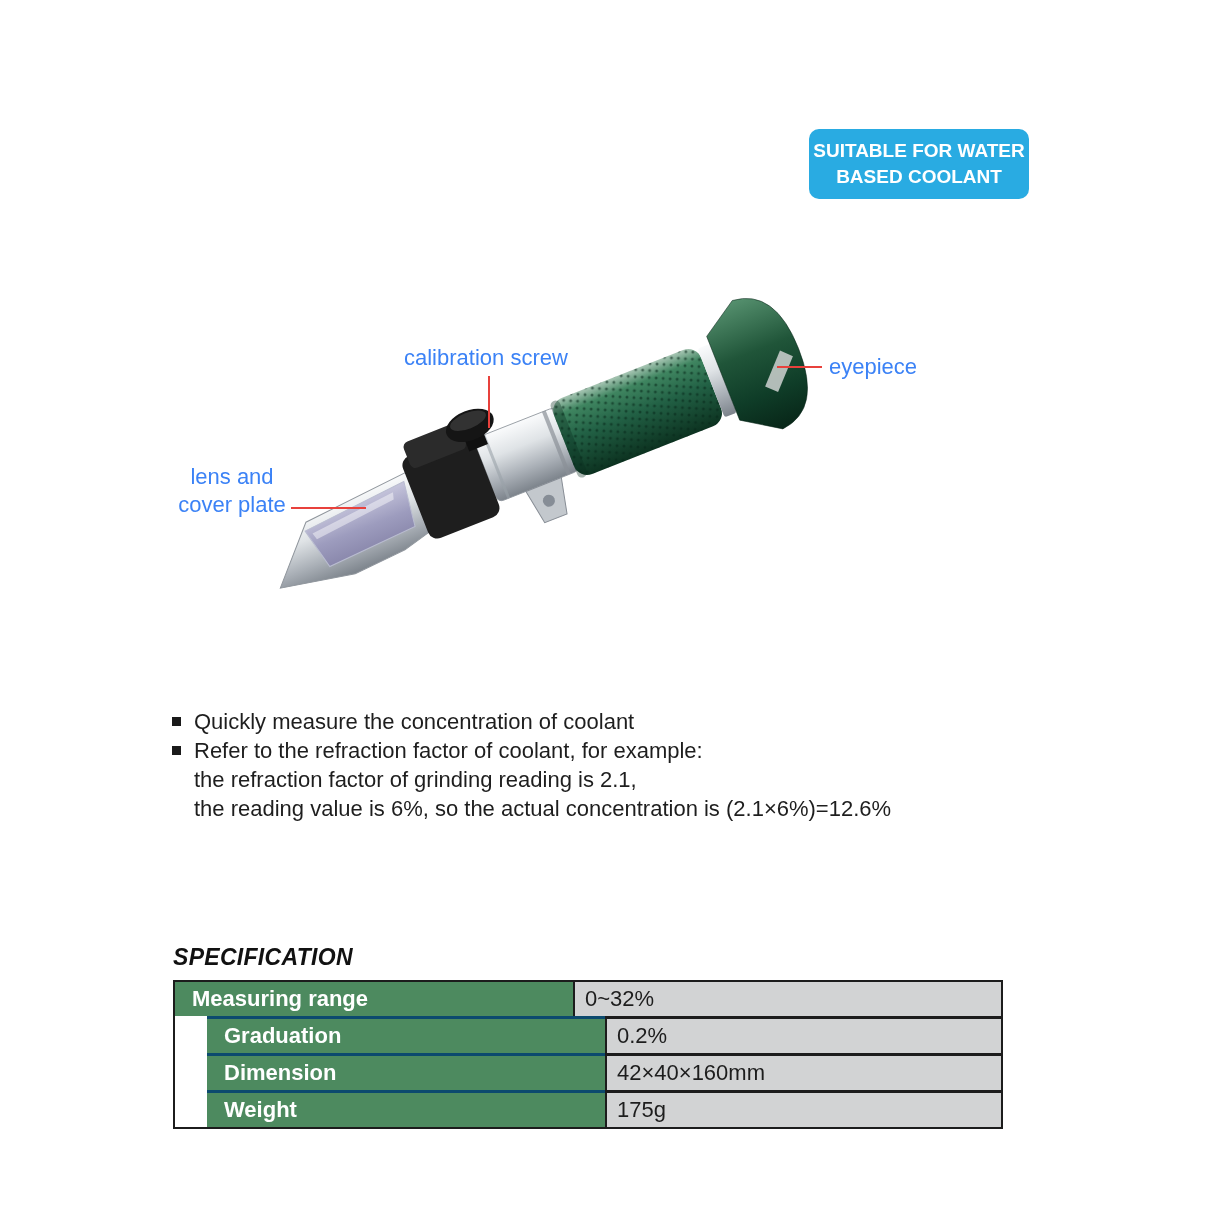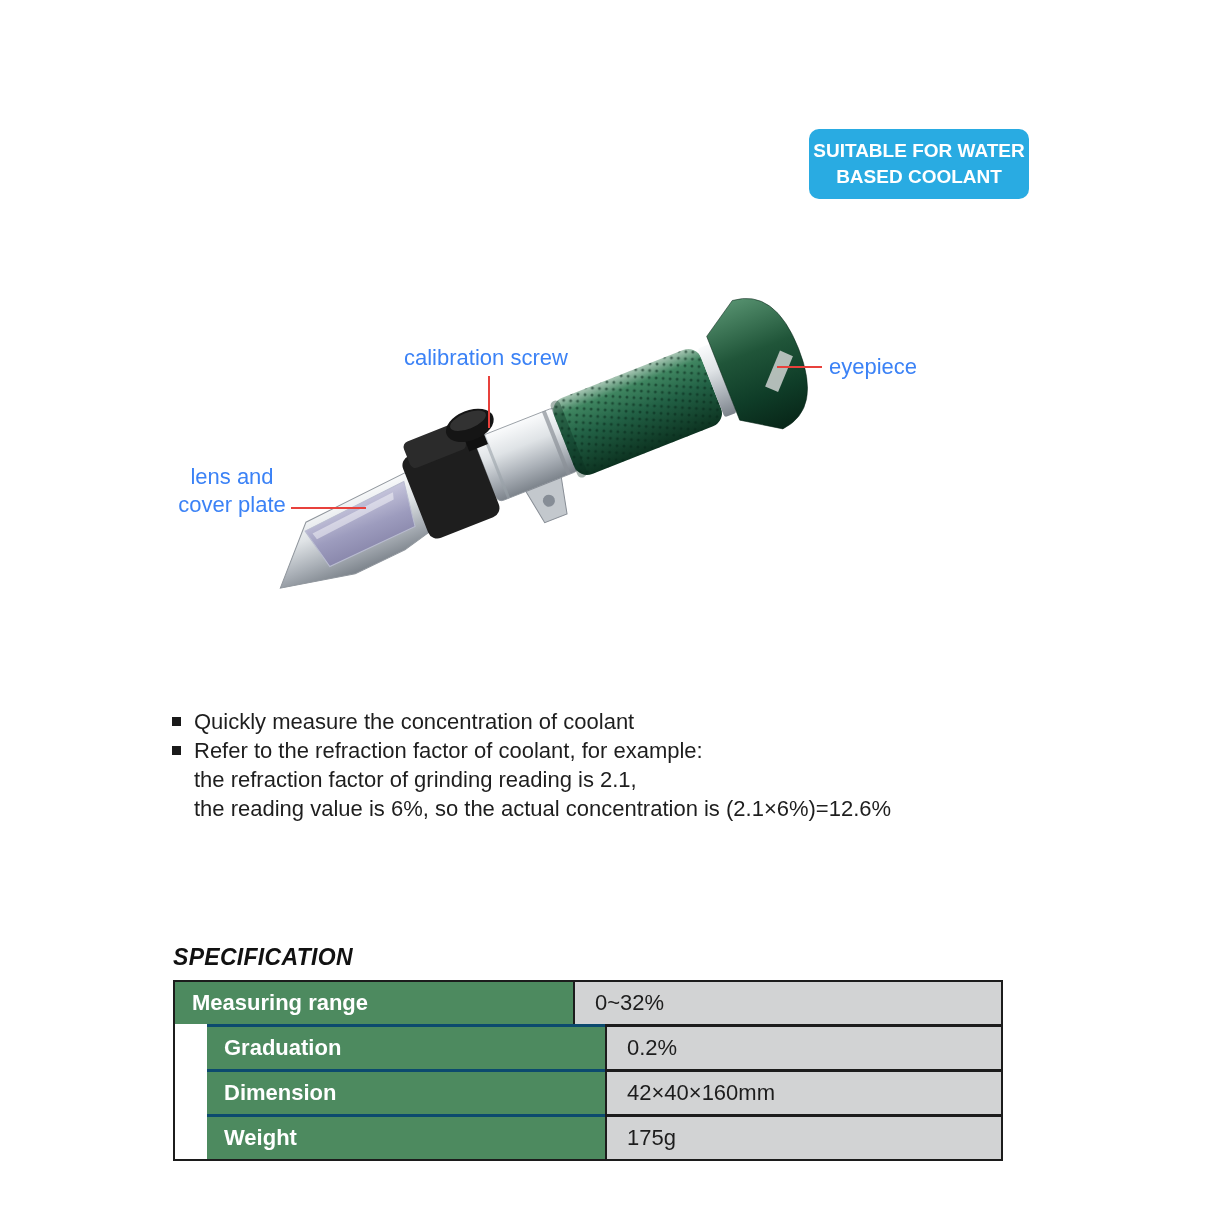--- a/index.html
+++ b/index.html
@@ -27,28 +27,28 @@
   .feature-row{display:flex;align-items:flex-start;}
   .bullet-sq{width:9px;height:9px;background:#1a1a1a;margin:10px 13px 0 0;flex:none;}
   .feature-cont{padding-left:22px;}
   
   .spec-title{position:absolute;left:173px;top:944px;font-size:23px;font-weight:bold;color:#111;letter-spacing:.3px;font-style:italic;}
   .spec-table{
     position:absolute;left:173px;top:980px;width:830px;
     border:2px solid var(--spec-border,#1c1c1c);box-sizing:border-box;background:#fff;
   }
   .spec-row{display:flex;}
-  .spec-cell{height:42px;display:flex;align-items:center;box-sizing:content-box;}
+  .spec-cell{height:34px;display:flex;align-items:center;box-sizing:content-box;}
   .spec-label-cell{
     width:381px;flex:none;background:var(--spec-label-bg,#4d8a5f);
     color:#ffffff;font-weight:bold;font-size:22px;padding-left:17px;
   }
   .spec-value-cell{
     flex:1;background:var(--spec-value-bg,#d2d3d4);
-    color:#1d1d1d;font-size:22px;padding-left:20px;
+    color:#1d1d1d;font-size:22px;padding-left:10px;
     border-left:2px solid var(--spec-border,#1c1c1c);
   }
   .spec-row + .spec-row .spec-label-cell{border-top:3px solid #0c4a6e;margin-left:32px;}
   .spec-row + .spec-row .spec-value-cell{border-top:3px solid var(--spec-border,#1c1c1c);}
 </style>
 </head>
 <body>
 
 <div class="badge">
   <span>SUITABLE FOR WATER</span>

